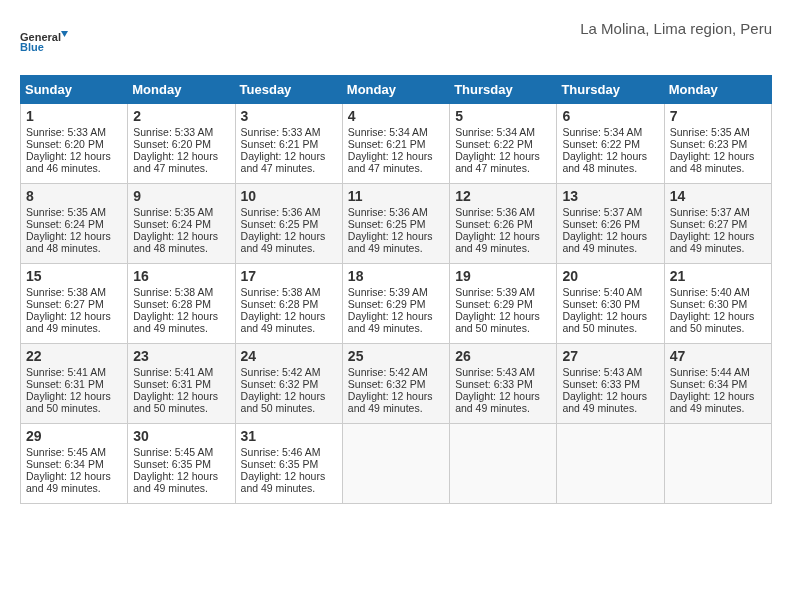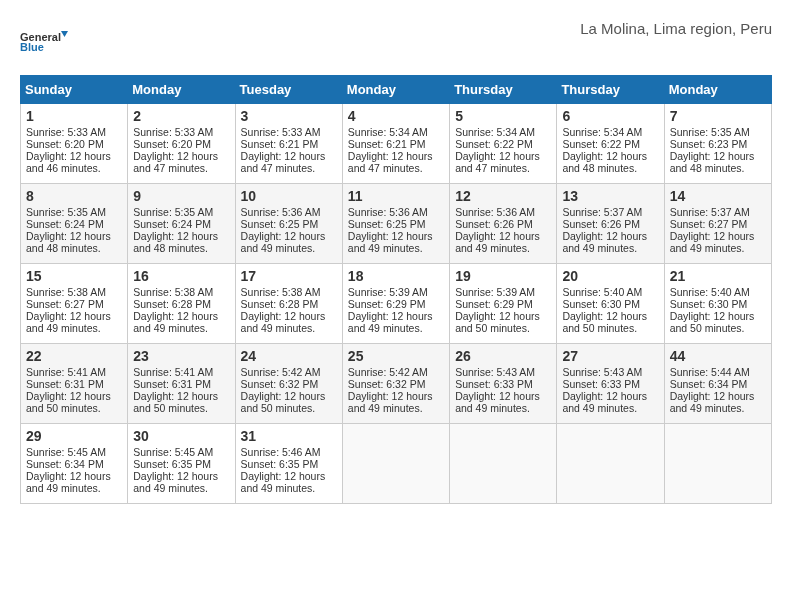--- a/index.html
+++ b/index.html
@@ -289,21 +289,21 @@
           <div>and 49 minutes.</div>
         </td>
         <td>
           <span class="day-num">27</span>
           <div>Sunrise: 5:43 AM</div>
           <div>Sunset: 6:33 PM</div>
           <div>Daylight: 12 hours</div>
           <div>and 49 minutes.</div>
         </td>
         <td>
-          <span class="day-num">44</span>
+          <span class="day-num">47</span>
           <div>Sunrise: 5:44 AM</div>
           <div>Sunset: 6:34 PM</div>
           <div>Daylight: 12 hours</div>
           <div>and 49 minutes.</div>
         </td>
       </tr>
       <tr>
         <td>
           <span class="day-num">29</span>
           <div>Sunrise: 5:45 AM</div>

